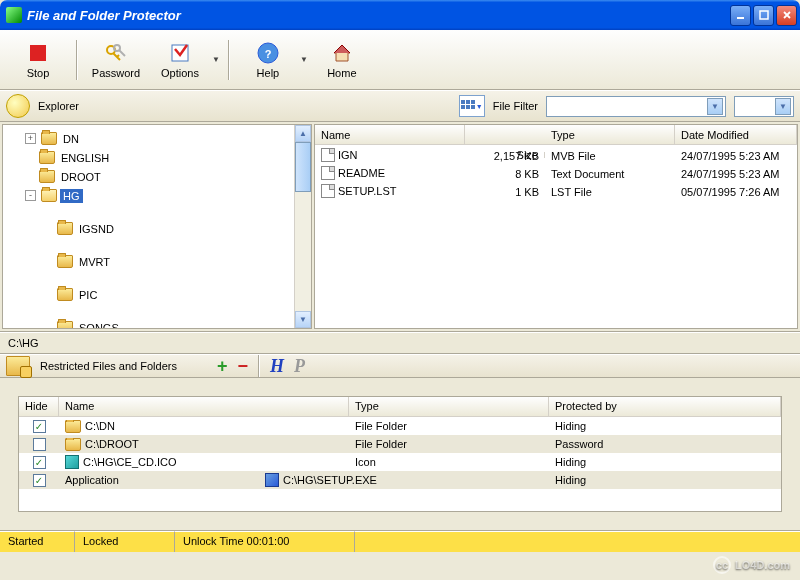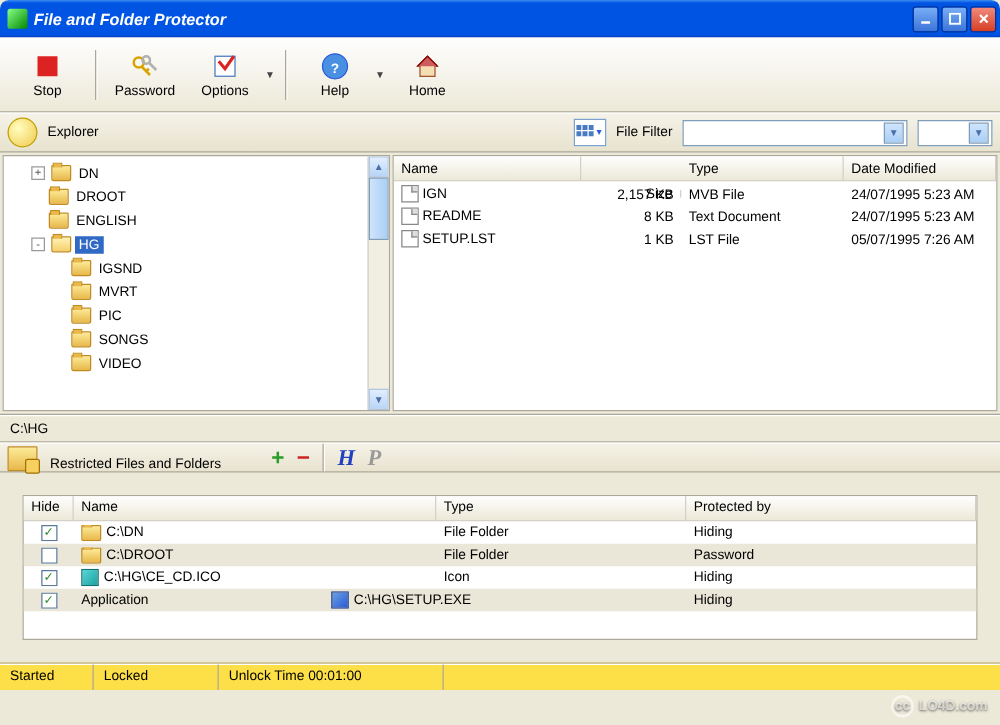--- a/index.html
+++ b/index.html
@@ -39,42 +39,42 @@
 .tree { padding: 4px 2px; }
 .tree-row { display: flex; align-items: center; height: 19px; gap: 3px; cursor: pointer; }
 .tree-row .expander { width: 11px; height: 11px; border: 1px solid #999; background: #fff; display: flex; align-items: center; justify-content: center; font-size: 9px; color: #555; line-height: 1; margin-right: 2px; }
 .tree-row .noexp { width: 11px; }
 .folder-icon { width: 16px; height: 13px; background: linear-gradient(to bottom, #fceb99, #e8b84a); border: 1px solid #c08b20; border-radius: 1px 1px 2px 2px; position: relative; }
 .folder-icon::before { content: ''; position: absolute; top: -3px; left: 0; width: 6px; height: 3px; background: #e8b84a; border: 1px solid #c08b20; border-bottom: none; border-radius: 1px 1px 0 0; }
 .folder-icon.open { background: linear-gradient(to bottom, #fff3b8, #f5d06a); }
 .tree-row .label { padding: 1px 3px; }
 .tree-row.selected .label { background: #316ac5; color: #fff; }
 .ind0 { padding-left: 20px; }
-.ind1 { padding-left: 38px; }
+.ind1 { padding-left: 38px; margin-top: 14px; }
 .vscroll { position: absolute; right: 0; top: 0; bottom: 0; width: 17px; background: #f1efe2; border-left: 1px solid #d4d0c8; }
 .vscroll .sbtn { height: 17px; background: linear-gradient(to bottom, #e2efff, #b7d4f7); border: 1px solid #b0c6e2; display: flex; align-items: center; justify-content: center; font-size: 8px; color: #4b6ea9; }
 .vscroll .sbtn.down { position: absolute; bottom: 0; width: 100%; }
 .vscroll .thumb { position: absolute; top: 17px; left: 0; right: 0; height: 50px; background: linear-gradient(to right, #cfe4fc, #a9cef5); border: 1px solid #7f9db9; }
 
 .file-pane { flex: 1; background: #fff; border: 1px solid #aca899; margin: 2px 2px 2px 2px; overflow: hidden; }
 .fp-header { display: flex; height: 20px; background: linear-gradient(to bottom, #fefefe, #ece9d8); border-bottom: 1px solid #d4d0c8; }
 .fp-col { border-right: 1px solid #d4d0c8; padding: 3px 6px; display: flex; align-items: center; }
 .fp-col.size { justify-content: flex-end; margin-top: 27px; }
 .fp-body { }
 .fp-row { display: flex; height: 18px; align-items: flex-end; cursor: pointer; }
 .fp-cell { padding: 1px 6px; display: flex; align-items: center; gap: 3px; overflow: hidden; white-space: nowrap; }
 .fp-cell.size { justify-content: flex-end; }
 .fileicon { width: 14px; height: 14px; background: #fff; border: 1px solid #888; position: relative; }
 .fileicon::after { content: ''; position: absolute; top: 0; right: 0; width: 4px; height: 4px; background: #ddd; border-left: 1px solid #888; border-bottom: 1px solid #888; }
 
 
 .pathbar { height: 22px; background: #ece9d8; border-top: 1px solid #fff; border-bottom: 1px solid #aca899; padding: 3px 8px; display: flex; align-items: center; }
 
 
-.restrictedbar { height: 24px; background: linear-gradient(to bottom, #f5f2e8, #e8e3cf); border-top: 1px solid #fff; border-bottom: 1px solid #aca899; display: flex; align-items: flex-end; padding: 0 6px; gap: 10px; }
+.restrictedbar { height: 24px; background: linear-gradient(to bottom, #f5f2e8, #e8e3cf); border-top: 1px solid #fff; border-bottom: 1px solid #aca899; display: flex; align-items: center; padding: 0 6px; gap: 10px; }
 .lockfolder { width: 24px; height: 20px; background: linear-gradient(to bottom, #fceb99, #e8b84a); border: 1px solid #c08b20; border-radius: 1px; position: relative; }
 .lockfolder::after { content: ''; position: absolute; right: -3px; bottom: -3px; width: 10px; height: 10px; background: #f8d060; border: 1px solid #a07000; border-radius: 2px; }
 .plus { color: #2a9c2a; font-size: 18px; font-weight: bold; cursor: pointer; }
 .minus { color: #c22; font-size: 18px; font-weight: bold; cursor: pointer; }
 .barsep { width: 2px; height: 22px; border-left: 1px solid #aca899; border-right: 1px solid #fff; }
 .hbtn { color: #2040c0; font-family: 'Times New Roman', serif; font-style: italic; font-size: 18px; font-weight: bold; cursor: pointer; }
 .pbtn { color: #999; font-family: 'Times New Roman', serif; font-style: italic; font-size: 18px; font-weight: bold; cursor: pointer; }
 
 
 .rlist { background: #fff; border: 1px solid #aca899; margin: 18px; height: 116px; }
@@ -205,26 +205,26 @@
   <div class="tree-pane">
     <div class="tree" id="tree">
         <div class="tree-row ind0">
           <div class="expander">+</div>
           <div class="folder-icon"></div>
           <span class="label">DN</span>
         </div>
         <div class="tree-row ind0">
           <div class="noexp"></div>
           <div class="folder-icon"></div>
+          <span class="label">ENGLISH</span>
+        </div>
+        <div class="tree-row ind0">
+          <div class="noexp"></div>
+          <div class="folder-icon"></div>
           <span class="label">DROOT</span>
-        </div>
-        <div class="tree-row ind0">
-          <div class="noexp"></div>
-          <div class="folder-icon"></div>
-          <span class="label">ENGLISH</span>
         </div>
         <div class="tree-row ind0 selected">
           <div class="expander">-</div>
           <div class="folder-icon open"></div>
           <span class="label">HG</span>
         </div>
         <div class="tree-row ind1">
           <div class="noexp"></div>
           <div class="folder-icon"></div>
           <span class="label">IGSND</span>

